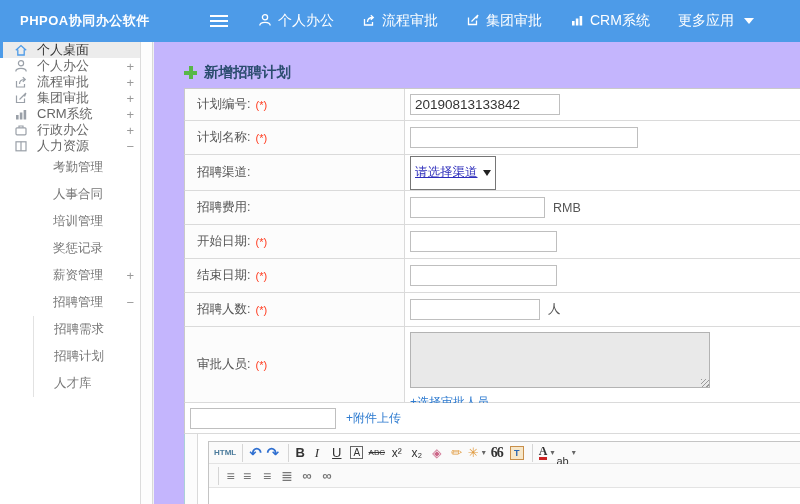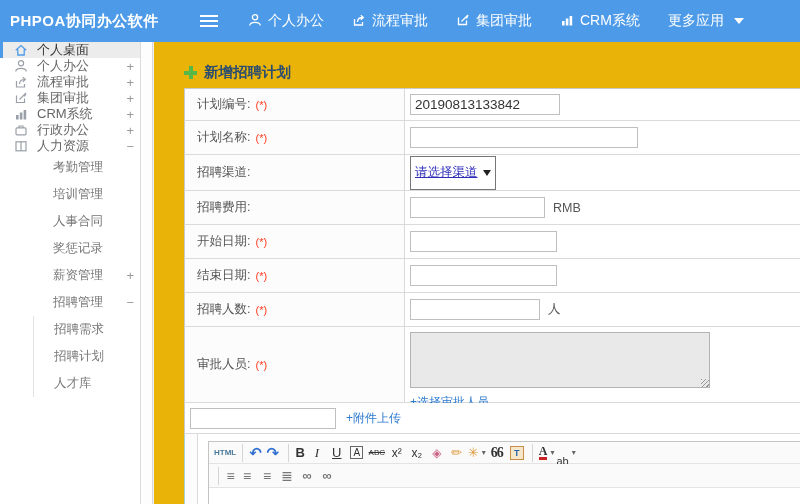--- a/index.html
+++ b/index.html
@@ -2,21 +2,21 @@
 <html><head>
 <meta charset="utf-8">
 <style>
   * { box-sizing: border-box; margin: 0; padding: 0; }
   body { background:#fff; font-family:"Liberation Sans","DejaVu Sans",sans-serif; }
   .stage { position:relative; width:800px; height:504px; overflow:hidden; background:#f1f1f2; }
 
   
   .topbar { position:absolute; top:0; left:0; width:800px; height:42px; background:#4d9be8;
             display:flex; align-items:center; color:#fff; }
-  .logo { margin-left:10px; width:178px; font-size:15px; font-weight:bold; letter-spacing:.5px; }
+  .logo { margin-left:20px; width:178px; font-size:13px; font-weight:bold; letter-spacing:.5px; }
   .hamburger { width:18px; height:12px; margin-left:12px; cursor:pointer;
                background:linear-gradient(#fff,#fff) 0 0/18px 2px no-repeat,
                           linear-gradient(#fff,#fff) 0 5px/18px 2px no-repeat,
                           linear-gradient(#fff,#fff) 0 10px/18px 2px no-repeat; }
   .topnav { display:flex; align-items:center; gap:28px; margin-left:30px; font-size:14px; }
   .topnav-item { display:flex; align-items:center; gap:6px; cursor:pointer; white-space:nowrap; }
   .caret-down { width:0; height:0; border-left:5px solid transparent; border-right:5px solid transparent;
                 border-top:6px solid #fff; margin-left:4px; }
 
   
@@ -30,21 +30,21 @@
   .side-item .ic { display:inline-flex; width:14px; justify-content:center; }
   .side-toggle { position:absolute; right:18px; color:#999; font-size:13px; font-weight:300; }
   .side-sub-list { }
   .side-sub { position:relative; height:27px; display:flex; align-items:center; padding-left:53px;
               font-size:12.5px; color:#777; cursor:pointer; }
   .side-sub .side-toggle { right:18px; }
   .side-sub3-list { margin-left:33px; border-left:1px solid #e2e2e2; }
   .side-sub3-list .side-sub { padding-left:20px; height:27px; }
 
   
-  .content { position:absolute; top:42px; left:154px; right:0; bottom:0; background:#eab308; overflow:hidden; }
+  .content { position:absolute; top:42px; left:154px; right:0; bottom:0; background:#c4b5fd; overflow:hidden; }
   .page-title { display:flex; align-items:center; gap:7px; padding:15px 0 0 30px; height:46px; }
   .plus-icon { width:13px; height:13px; display:inline-block;
                background:linear-gradient(#57b847,#57b847) center/13px 4px no-repeat,
                           linear-gradient(#57b847,#57b847) center/4px 13px no-repeat; }
   .page-title h1 { font-size:14.5px; font-weight:bold; color:#2b4d6f; }
 
   .form-table { margin-left:30px; width:700px; border-top:1px solid #c9c9c9; background:#fff; }
   .frow { display:flex; border-bottom:1px solid #dadada; border-left:1px solid #c9c9c9; background:#fff; }
   .fcell-label { width:220px; background:#fcfcfc; border-right:1px solid #dadada;
                  display:flex; align-items:center; gap:5px; padding-left:12px;
@@ -238,25 +238,25 @@
       <span class="side-toggle">−</span>
     </div>
 
     <div class="side-sub-list">
 
     <div class="side-sub">
           <span>考勤管理</span>
           <span class="side-toggle"></span>
         </div>
         <div class="side-sub">
+          <span>人事合同</span>
+          <span class="side-toggle"></span>
+        </div>
+        <div class="side-sub">
           <span>培训管理</span>
-          <span class="side-toggle"></span>
-        </div>
-        <div class="side-sub">
-          <span>人事合同</span>
           <span class="side-toggle"></span>
         </div>
         <div class="side-sub">
           <span>奖惩记录</span>
           <span class="side-toggle"></span>
         </div>
         <div class="side-sub">
           <span>薪资管理</span>
           <span class="side-toggle">+</span>
         </div>

